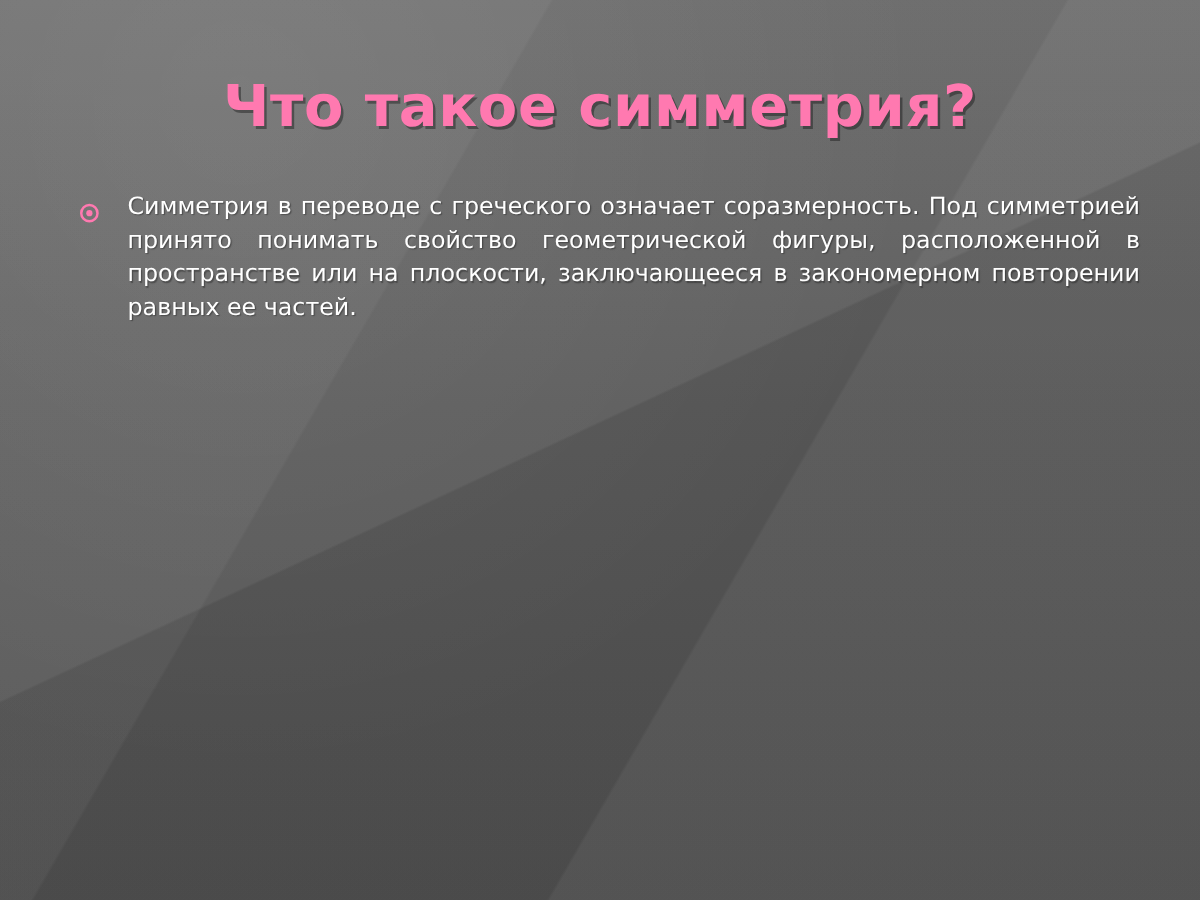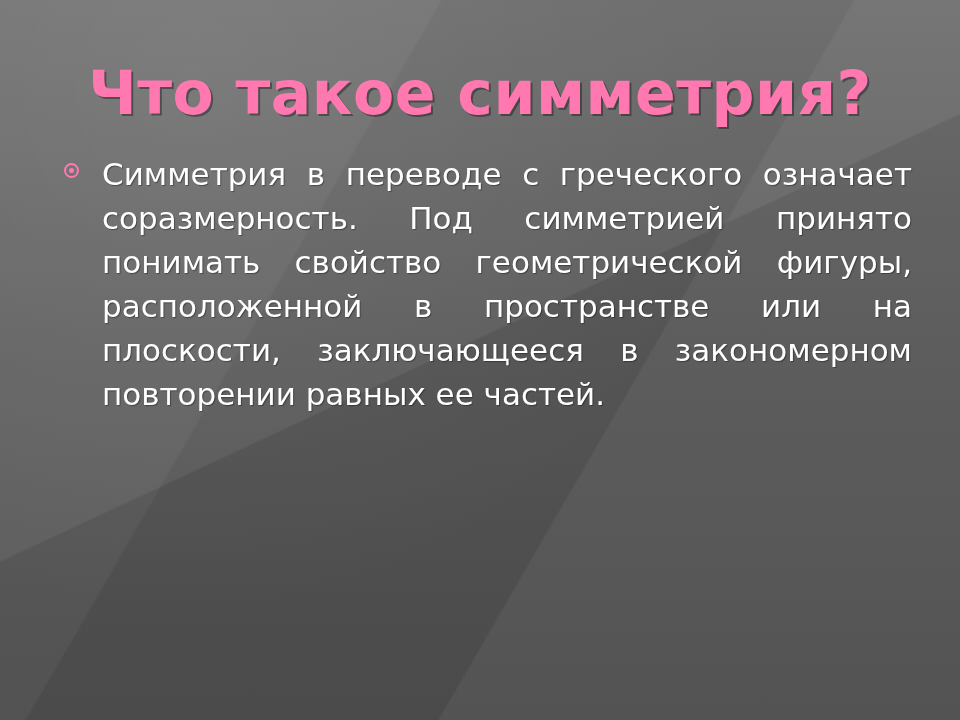--- a/index.html
+++ b/index.html
@@ -39,21 +39,21 @@
     height: 100%;
   }
   .title {
     position: absolute;
     top: 58px;
     left: 0;
     width: 960px;
     text-align: center;
     font-family: "DejaVu Sans", sans-serif;
     font-weight: bold;
-    font-size: 60px;
+    font-size: 46px;
     letter-spacing: 0.5px;
     color: #ff79b0;
     text-shadow: 2px 2px 0 rgba(0,0,0,0.35);
   }
   .body-block {
     position: absolute;
     top: 152px;
     left: 56px;
     width: 856px;
   }
@@ -61,21 +61,21 @@
     list-style: none;
     margin: 0;
     padding: 0;
   }
   ul.bullets > li {
     position: relative;
     padding-left: 46px;
     margin-bottom: 6px;
     color: #ffffff;
     font-family: "DejaVu Sans", sans-serif;
-    font-size: 31px;
+    font-size: 19px;
     line-height: 1.42;
     text-align: justify;
     text-justify: inter-word;
     text-shadow: 1px 1px 1px rgba(0,0,0,0.35);
   }
   .bullet-icon {
     position: absolute;
     left: 8px;
     top: 11px;
     width: 15px;

